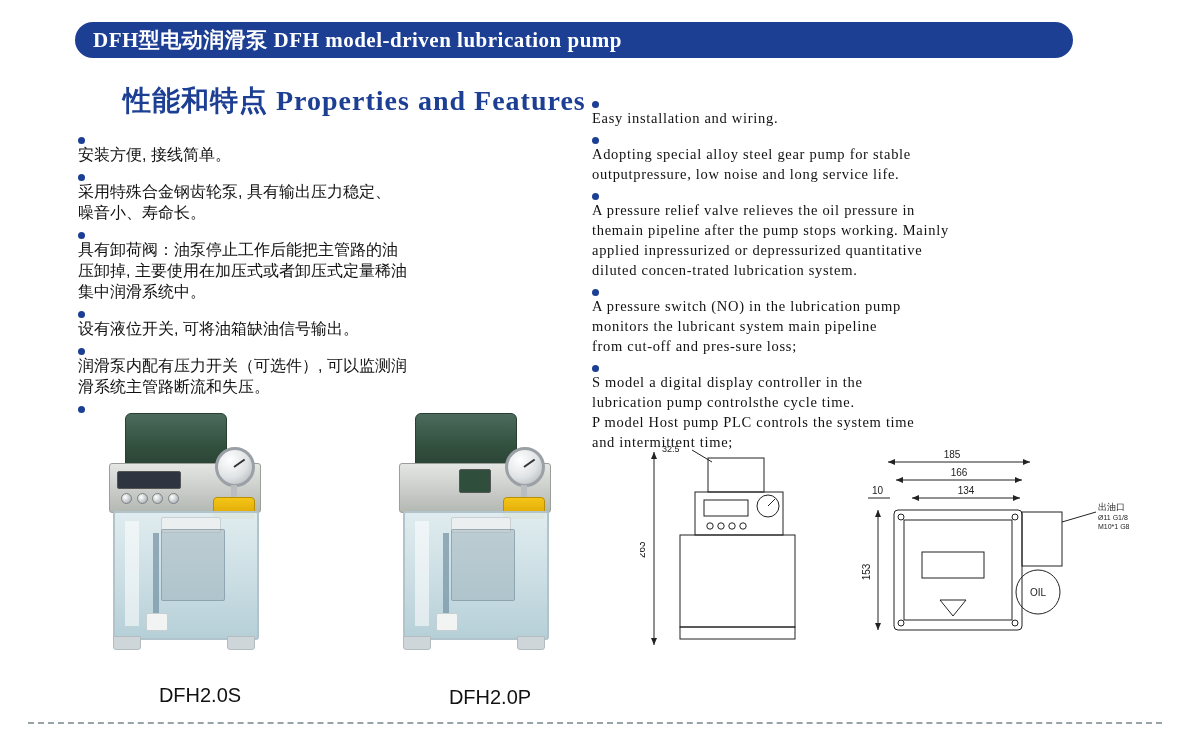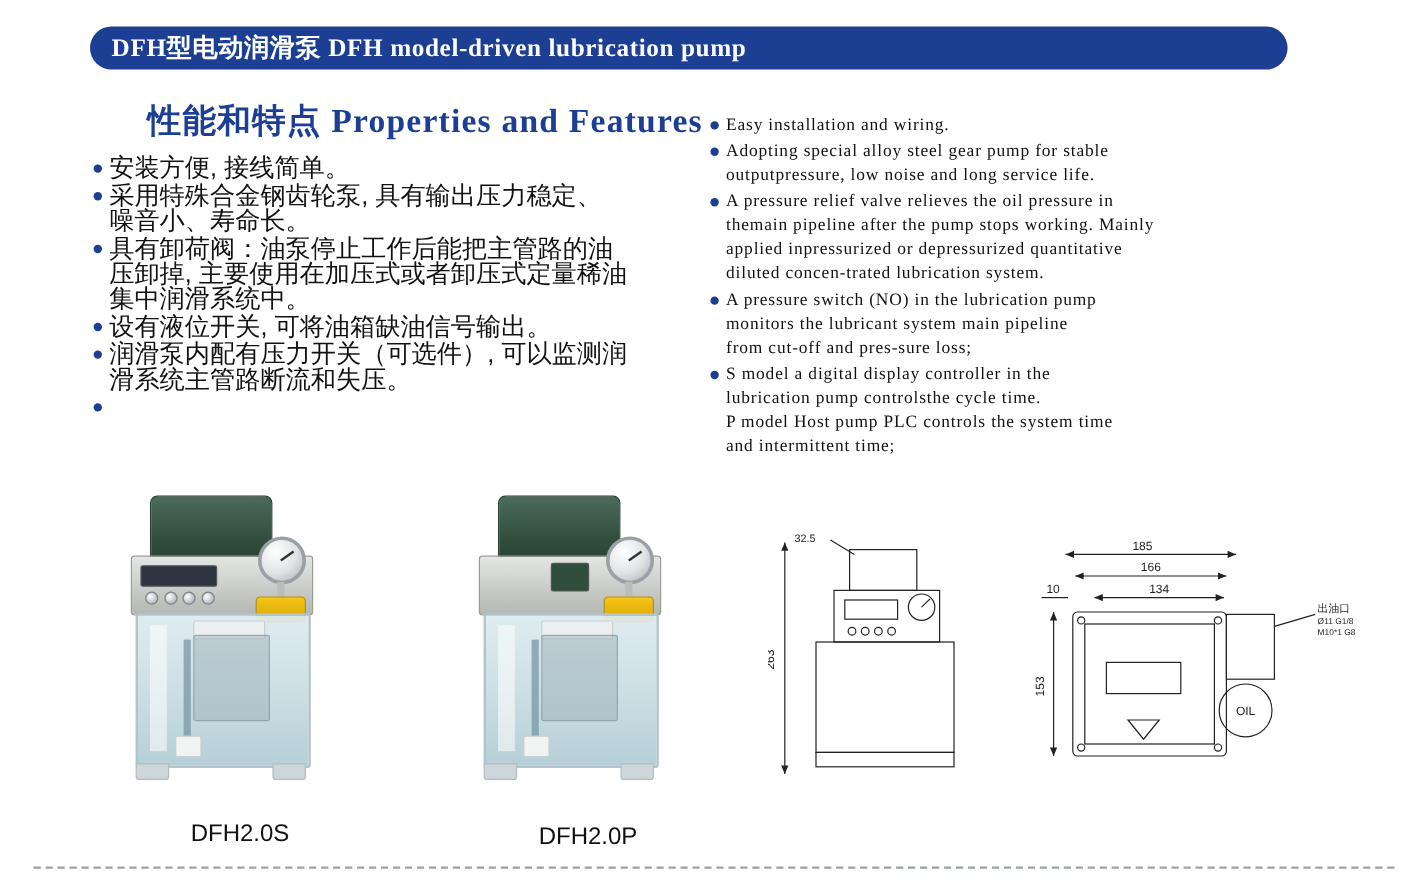--- a/index.html
+++ b/index.html
@@ -68,32 +68,33 @@
   }
   .col-right {
     left: 592px;
     top: 94px;
     width: 470px;
   }
   .bullet-row {
     display: flex;
     align-items: flex-start;
     margin-bottom: 2px;
+    flex-direction: column;
   }
   .dot {
     flex: 0 0 auto;
     width: 7px;
     height: 7px;
     border-radius: 50%;
     background: #1c3f94;
     margin-top: 7px;
     margin-right: 6px;
   }
   .col-left .btext {
-    font-size: 21px;
+    font-size: 16px;
     line-height: 21px;
     color: #111;
     font-family: "Liberation Sans", sans-serif;
     white-space: pre-line;
   }
   .col-right .btext {
     font-size: 14.5px;
     line-height: 20px;
     color: #111;
     font-family: "Liberation Serif", serif;

